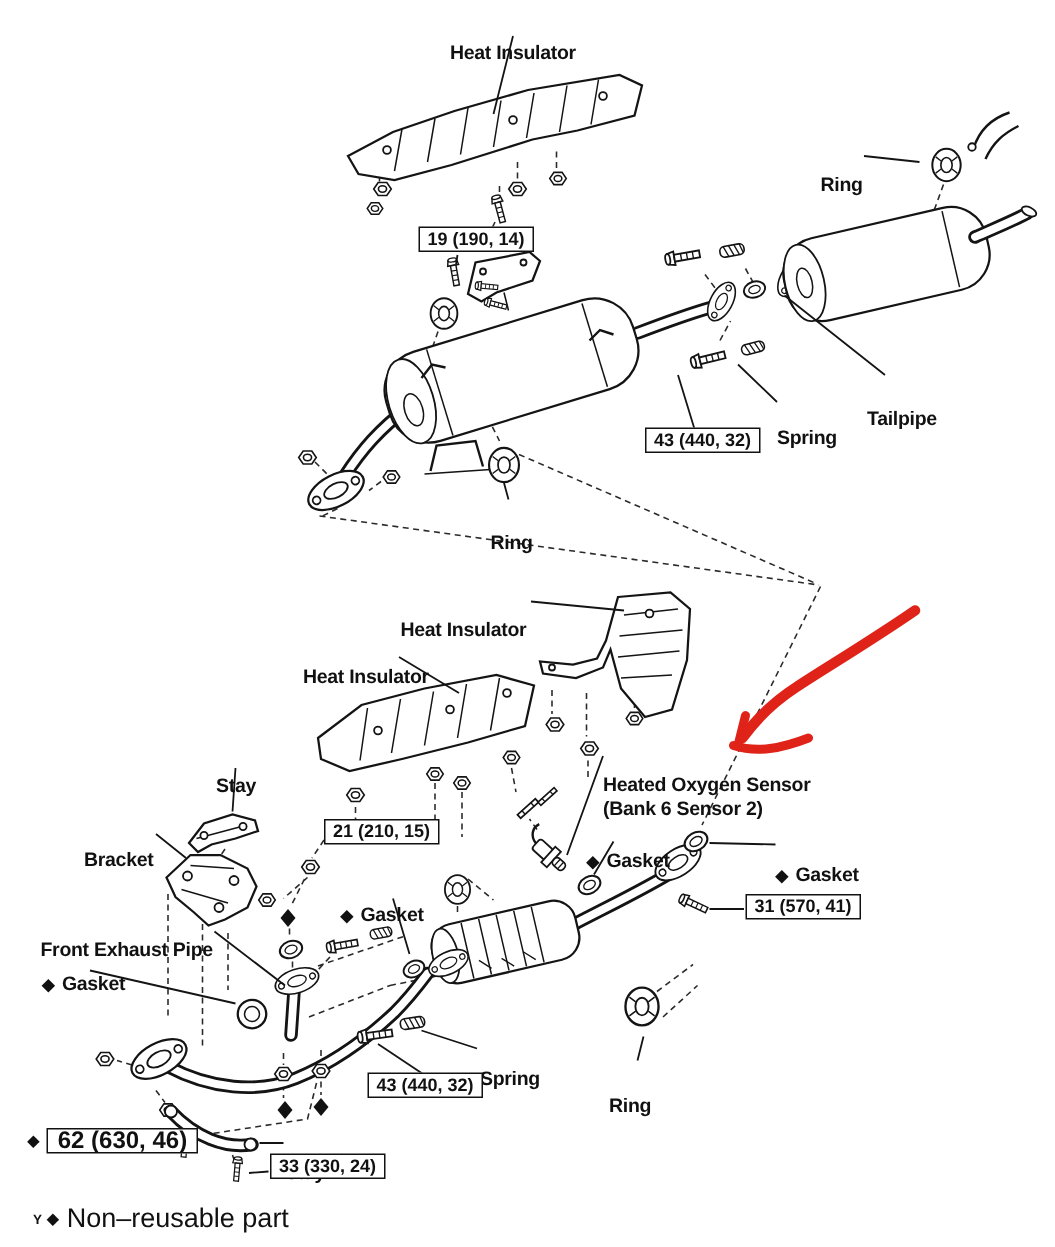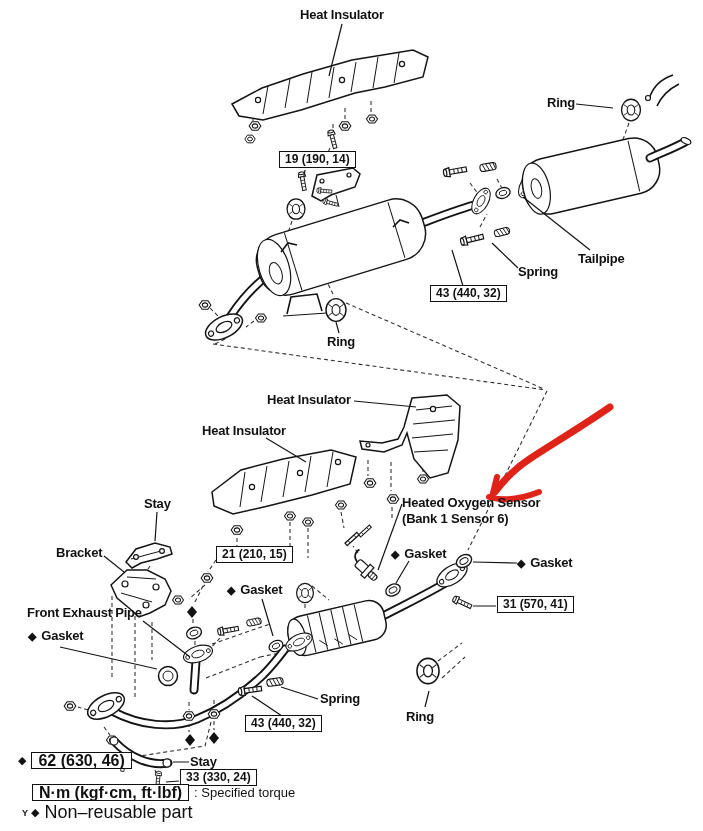--- a/index.html
+++ b/index.html
@@ -1,19 +1,19 @@
 <!DOCTYPE html>
 <html><head>
 <meta charset="utf-8">
 <style>
   html,body{margin:0;padding:0;background:#fff;}
   #stage{position:relative;width:703px;height:831px;background:#fff;overflow:hidden;
          font-family:"Liberation Sans",sans-serif;color:#111;}
   #art{position:absolute;left:0;top:0;}
-  .lbl{position:absolute;font-size:13px;font-weight:bold;letter-spacing:-0.2px;white-space:nowrap;color:#111;}
+  .lbl{position:absolute;font-size:13px;font-weight:bold;letter-spacing:-0.2px;white-space:nowrap;color:#111;margin-top:20px;}
   .dmd{font-size:11px;margin-right:5px;vertical-align:0px;}
   .tq{position:absolute;border:1.6px solid #111;background:#fff;padding:0 5px;
       font-size:12px;font-weight:bold;line-height:15px;white-space:nowrap;}
   .row{position:absolute;display:flex;align-items:center;white-space:nowrap;}
   .box{border:1.6px solid #111;background:#fff;padding:0 6px;font-size:16px;font-weight:bold;line-height:15px;}
   .plain{font-size:13px;font-weight:bold;margin-left:5px;}
   .ysmall{font-size:9px;font-weight:bold;margin-right:3px;}
   
   .w{fill:#fff;stroke:#141414;stroke-width:1.5;}
   .w1{fill:#fff;stroke:#141414;stroke-width:1.2;}
@@ -274,21 +274,21 @@
 </svg>
 
 <div class="lbl" style="left:300px;top:7px">Heat Insulator</div>
 <div class="lbl" style="left:547px;top:95px">Ring</div>
 <div class="lbl" style="left:578px;top:251px">Tailpipe</div>
 <div class="lbl" style="left:518px;top:264px">Spring</div>
 <div class="lbl" style="left:327px;top:334px">Ring</div>
 <div class="lbl" style="left:267px;top:392px">Heat Insulator</div>
 <div class="lbl" style="left:202px;top:423px">Heat Insulator</div>
 <div class="lbl" style="left:402px;top:495px">Heated Oxygen Sensor</div>
-<div class="lbl" style="left:402px;top:511px">(Bank 1 Sensor 6)</div>
+<div class="lbl" style="left:402px;top:511px">(Bank 6 Sensor 2)</div>
 <div class="lbl" style="left:144px;top:496px">Stay</div>
 <div class="lbl" style="left:56px;top:545px">Bracket</div>
 <div class="lbl" style="left:227px;top:582px"><span class="dmd">◆</span><span>Gasket</span></div>
 <div class="lbl" style="left:391px;top:546px"><span class="dmd">◆</span><span>Gasket</span></div>
 <div class="lbl" style="left:517px;top:555px"><span class="dmd">◆</span><span>Gasket</span></div>
 <div class="lbl" style="left:27px;top:605px">Front Exhaust Pipe</div>
 <div class="lbl" style="left:28px;top:628px"><span class="dmd">◆</span><span>Gasket</span></div>
 <div class="lbl" style="left:320px;top:691px">Spring</div>
 <div class="lbl" style="left:406px;top:709px">Ring</div>
 <div class="lbl" style="left:190px;top:754px">Stay</div>
@@ -297,23 +297,19 @@
 <div class="tq" style="left:430px;top:285px">43 (440, 32)</div>
 <div class="tq" style="left:216px;top:546px">21 (210, 15)</div>
 <div class="tq" style="left:497px;top:596px">31 (570, 41)</div>
 <div class="tq" style="left:245px;top:715px">43 (440, 32)</div>
 <div class="row" style="left:18px;top:752px">
   <span class="dmd">◆</span>
   <span class="box">62 (630, 46)</span>
 </div>
 <div class="tq" style="left:180px;top:769px">33 (330, 24)</div>
 
-<div class="row" style="left:32px;top:784px">
-  <span class="box">N·m (kgf·cm, ft·lbf)</span>
-  <span class="plain" style="font-weight:normal">: Specified torque</span>
-</div>
 <div class="row" style="left:22px;top:802px">
   <span class="ysmall">Y</span>
   <span class="dmd">◆</span>
   <span style="font-size:18px;font-weight:normal">Non–reusable part</span>
 </div>
 
 </div>
 
 </body></html>

